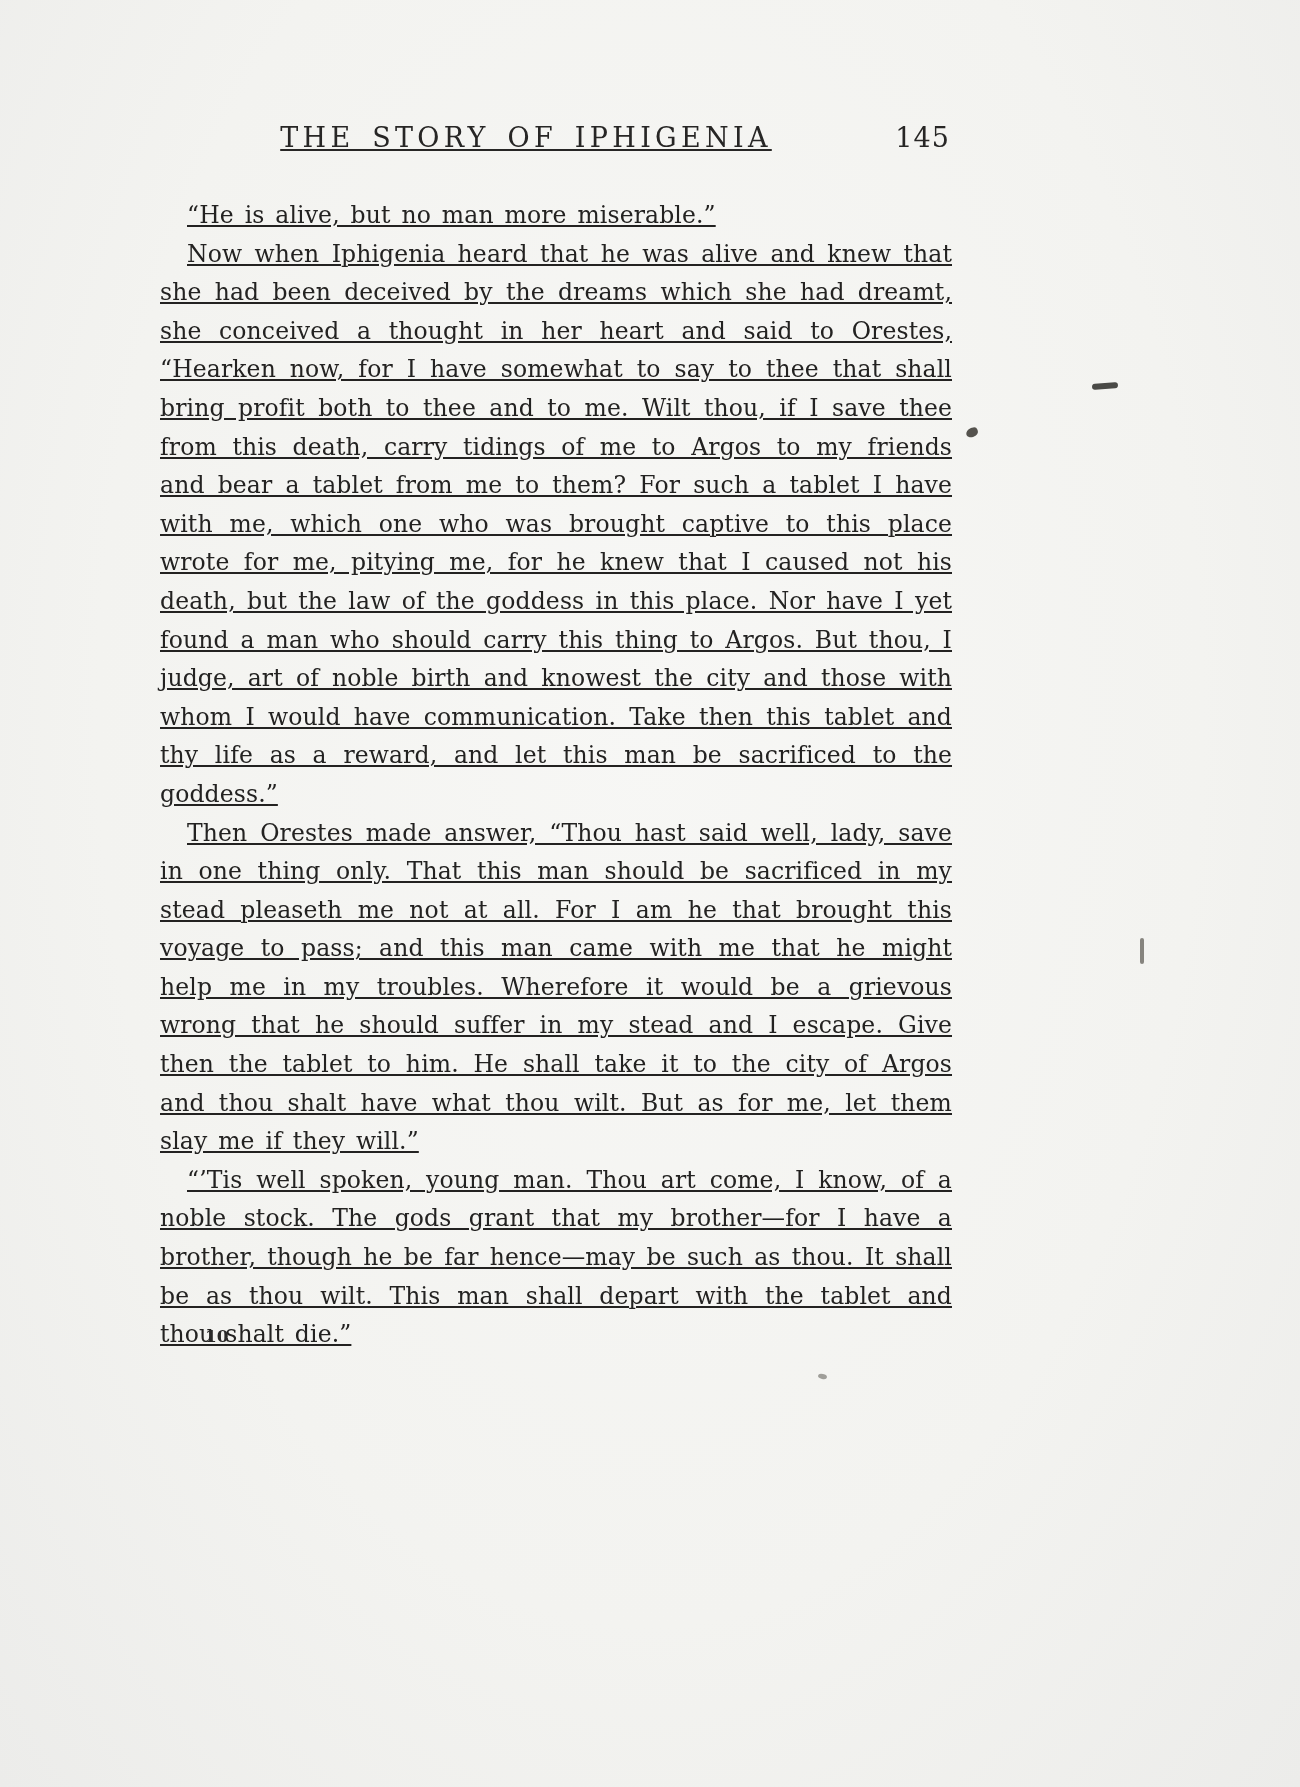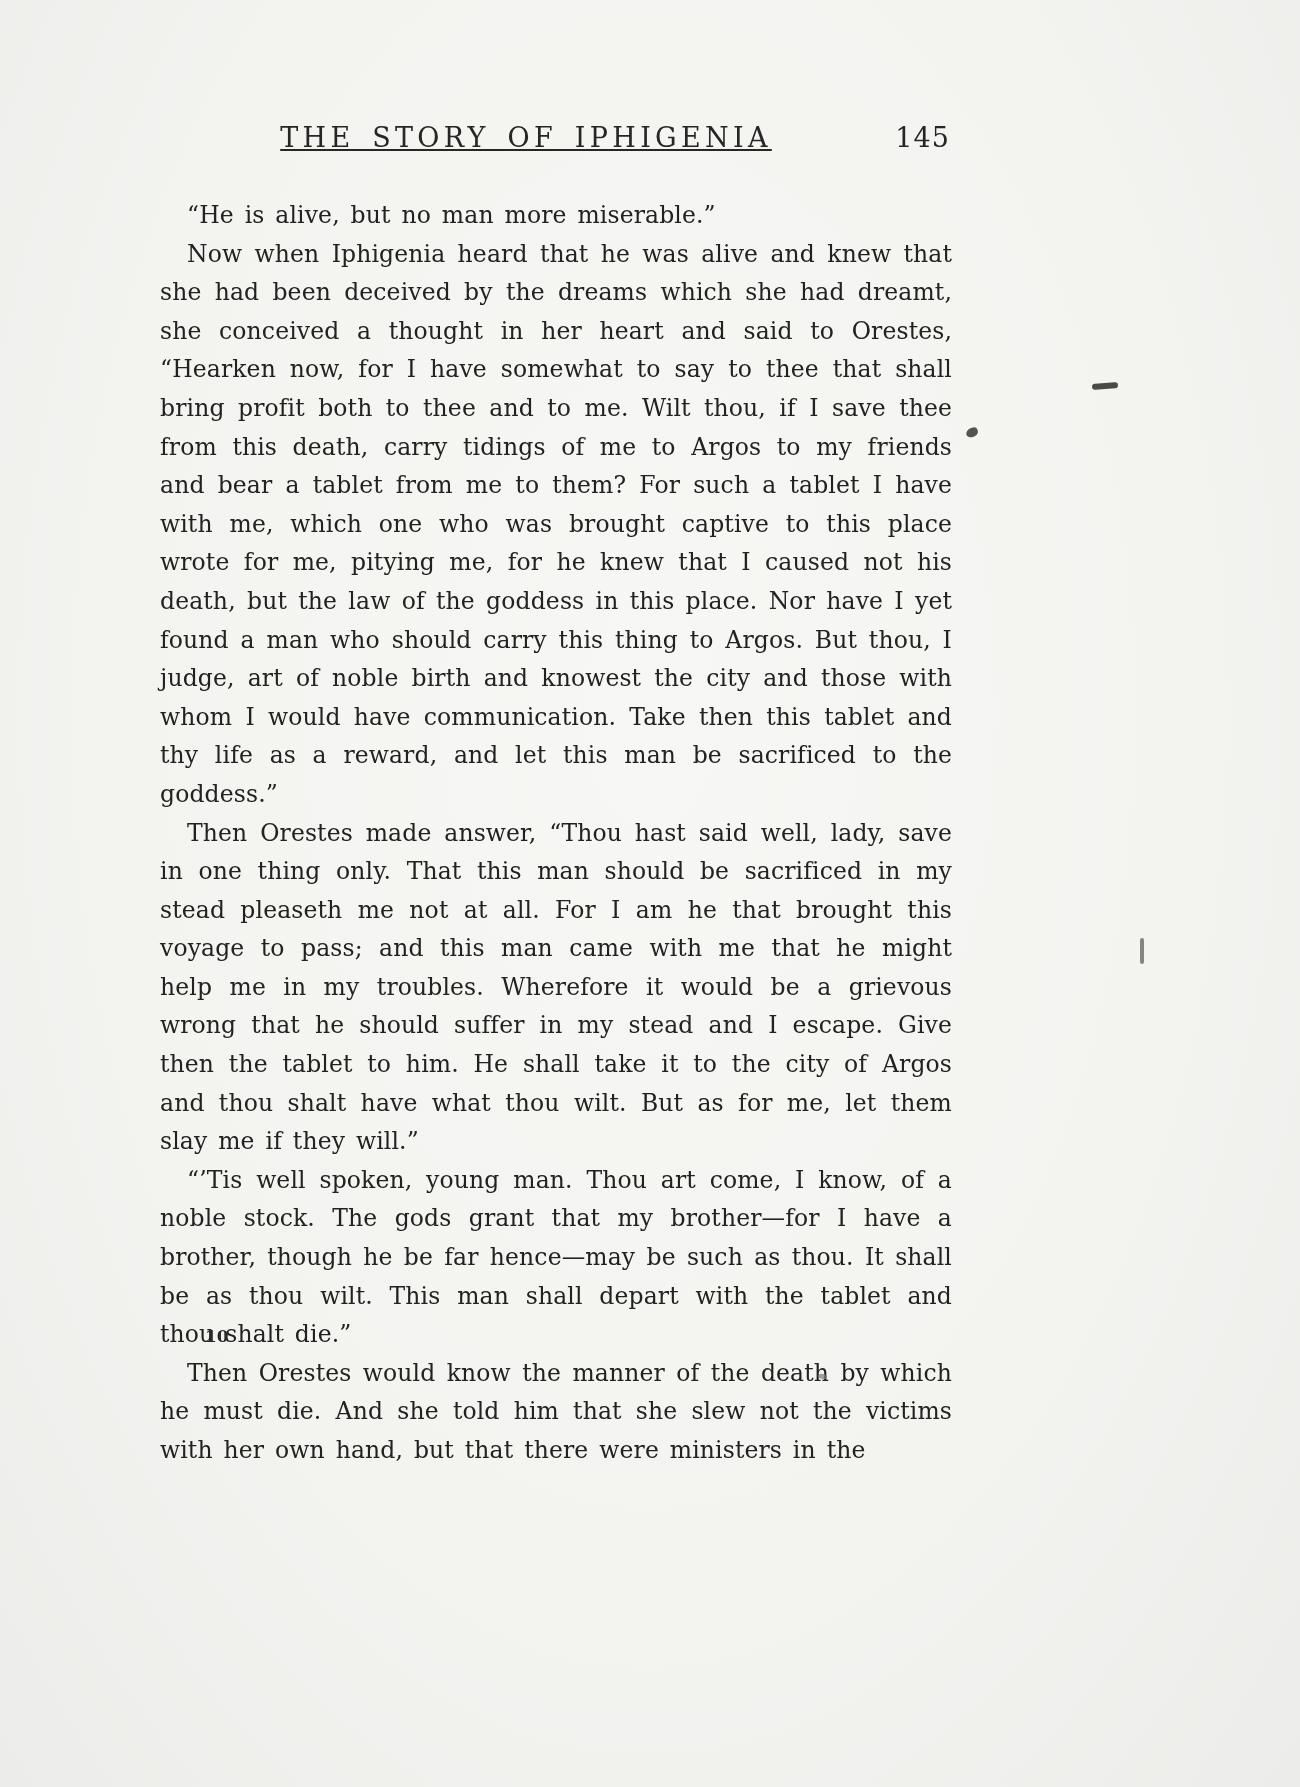--- a/index.html
+++ b/index.html
@@ -53,20 +53,21 @@
   }
   .body-text p.para {
     margin: 0;
     font-size: 23.5px;
     line-height: 38.6px;
     text-align: justify;
     text-indent: 27px;
     word-spacing: 0.14em;
     letter-spacing: 0.005em;
     color: #232221;
+    text-decoration: underline;
   }
   .body-text p.para:first-child {
     text-align: left;
   }
   .signature-mark {
     position: absolute;
     left: 205px;
     top: 1326px;
     font-size: 17px;
     font-weight: bold;
@@ -125,21 +126,20 @@
     <div class="running-head">
       <span class="title">THE STORY OF IPHIGENIA</span>
       <span class="folio">145</span>
     </div>
 
     <div class="body-text">
         <p class="para">“He is alive, but no man more miserable.”</p>
         <p class="para">Now when Iphigenia heard that he was alive and knew that she had been deceived by the dreams which she had dreamt, she conceived a thought in her heart and said to Orestes, “Hearken now, for I have somewhat to say to thee that shall bring profit both to thee and to me.  Wilt thou, if I save thee from this death, carry tidings of me to Argos to my friends and bear a tablet from me to them?  For such a tablet I have with me, which one who was brought captive to this place wrote for me, pitying me, for he knew that I caused not his death, but the law of the goddess in this place. Nor have I yet found a man who should carry this thing to Argos.   But thou, I judge, art of noble birth and knowest the city and those with whom I would have communication. Take then this tablet and thy life as a reward, and let this man be sacrificed to the goddess.”</p>
         <p class="para">Then Orestes made answer, “Thou hast said well, lady, save in one thing only.   That this man should be sacrificed in my stead pleaseth me not at all.   For I am he that brought this voyage to pass;  and this man came with me that he might help me in my troubles.   Wherefore it would be a grievous wrong that he should suffer in my stead and I escape.   Give then the tablet to him.   He shall take it to the city of Argos and thou shalt have what thou wilt.   But as for me, let them slay me if they will.”</p>
         <p class="para">“’Tis well spoken, young man.   Thou art come, I know, of a noble stock.   The gods grant that my brother—for I have a brother, though he be far hence—may be such as thou. It shall be as thou wilt.   This man shall depart with the tablet and thou shalt die.”</p>
-        <p class="para">Then Orestes would know the manner of the death by which he must die.  And she told him that she slew not the victims with her own hand, but that there were ministers in the</p>
       </div>
 
   </div>
 
   <div class="signature-mark">10</div>
 
   <div class="artifact dash-right"></div>
   <div class="artifact squiggle"></div>
   <div class="artifact tick-right"></div>
   <div class="artifact speck-bottom"></div>

